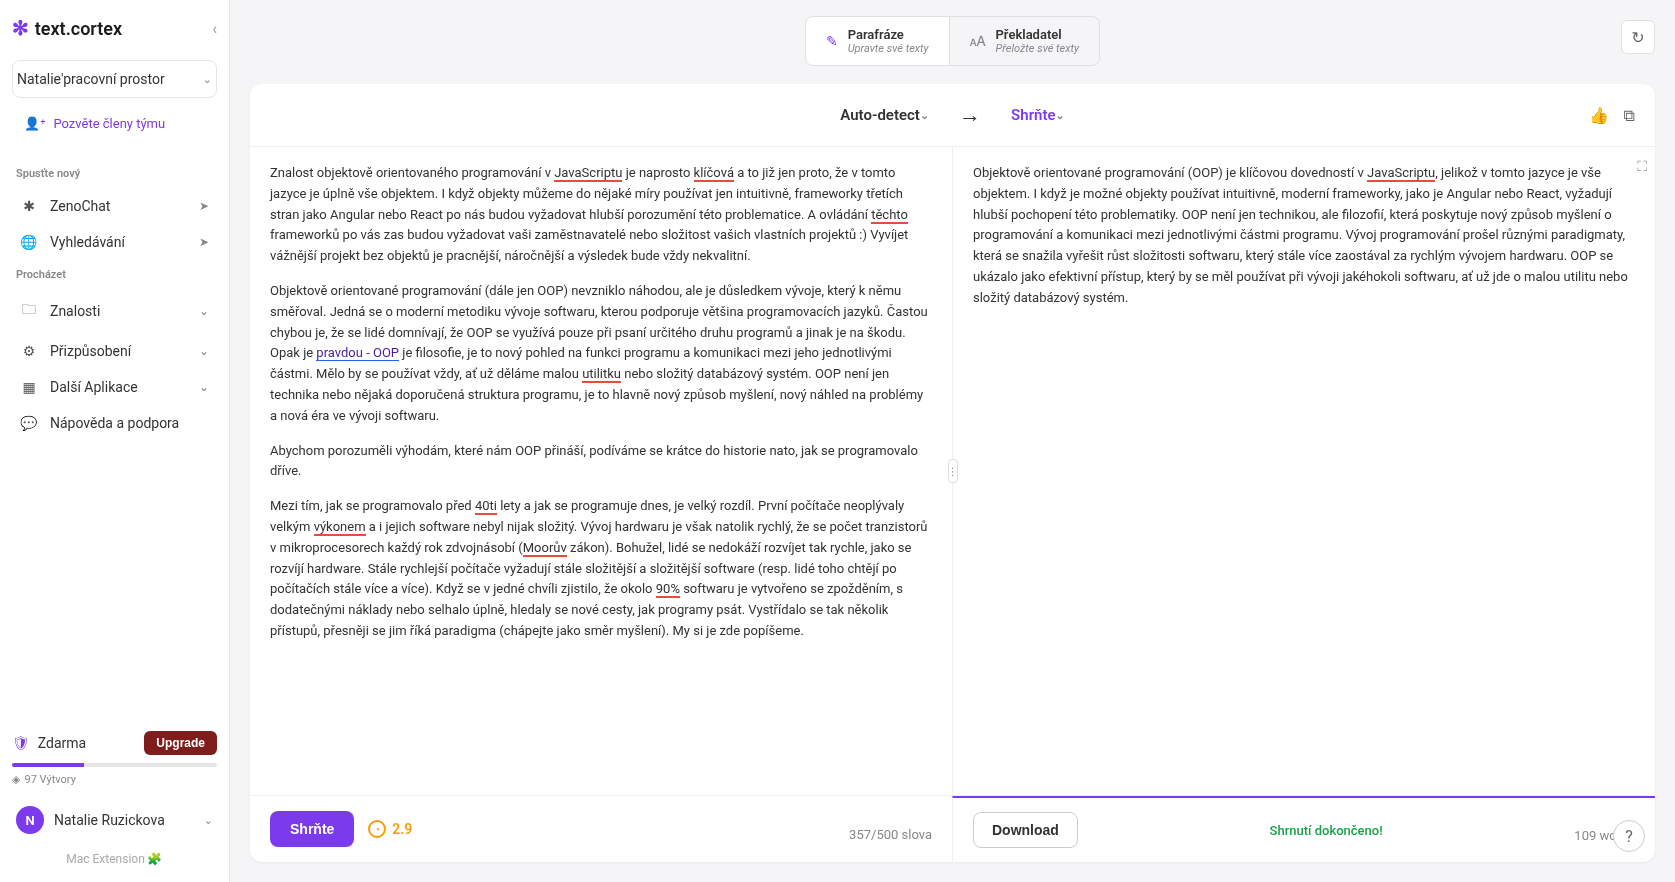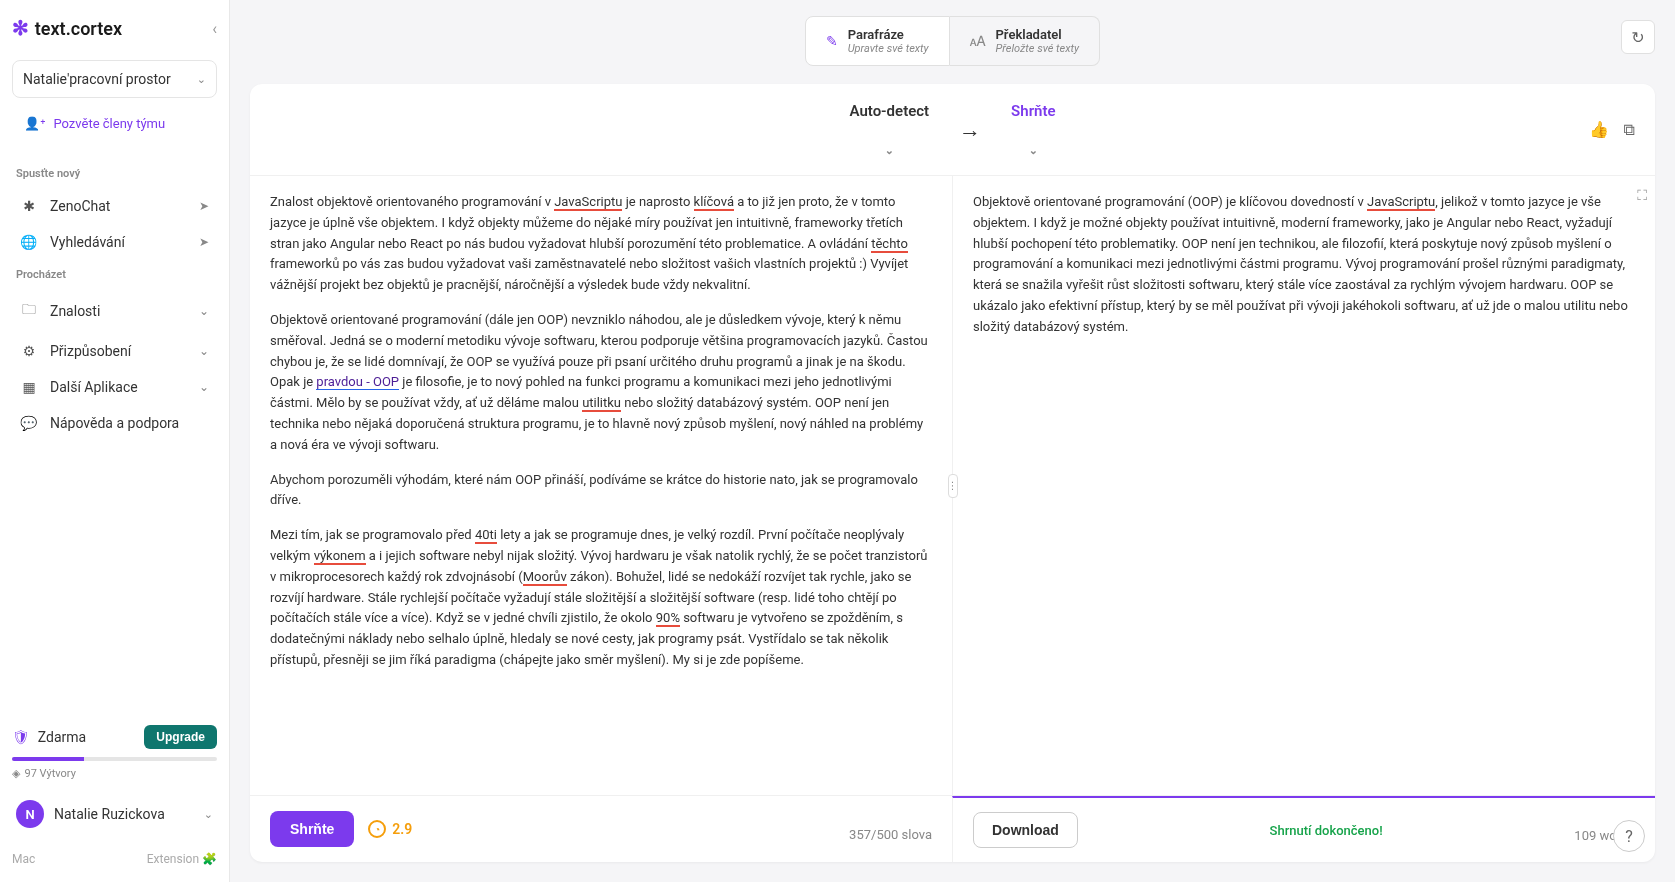--- a/index.html
+++ b/index.html
@@ -2,55 +2,55 @@
 <html><head>
 <meta charset="utf-8">
 <style>
 * { margin: 0; padding: 0; box-sizing: border-box; }
 body { font-family: -apple-system, BlinkMacSystemFont, "Segoe UI", Roboto, sans-serif; background: #f5f5f7; height: 882px; width: 1675px; overflow: hidden; display: flex; }
 .sidebar { width: 230px; background: #fff; border-right: 1px solid #e8e8e8; display: flex; flex-direction: column; padding: 16px 12px; }
 .logo-row { display: flex; align-items: center; justify-content: space-between; margin-bottom: 20px; }
 .logo { display: flex; align-items: center; gap: 6px; font-weight: 600; font-size: 18px; color: #1a1a1a; }
 .logo-icon { color: #7c3aed; font-size: 20px; }
 .collapse-btn { color: #999; font-size: 16px; cursor: pointer; }
-.workspace-select { display: flex; align-items: center; justify-content: space-between; border: 1px solid #e5e5e5; border-radius: 8px; padding: 10px 10px; font-size: 14px; color: #333; cursor: pointer; margin-bottom: 10px; }
+.workspace-select { display: flex; align-items: center; justify-content: space-between; border: 1px solid #e5e5e5; border-radius: 8px; padding: 10px 4px; font-size: 14px; color: #333; cursor: pointer; margin-bottom: 10px; }
 .invite-btn { display: flex; align-items: center; gap: 8px; color: #7c3aed; font-size: 13px; padding: 8px 12px; cursor: pointer; margin-bottom: 20px; }
 .section-label { font-size: 11px; color: #888; font-weight: 600; margin: 8px 4px; }
 .nav-item { display: flex; align-items: center; gap: 12px; padding: 10px 8px; font-size: 14px; color: #333; cursor: pointer; border-radius: 6px; }
 .nav-item .nav-icon { width: 18px; text-align: center; color: #555; }
 .nav-item .nav-label { flex: 1; }
 .nav-item .nav-arrow { color: #888; font-size: 12px; }
 .sidebar-footer { margin-top: auto; }
 .plan-row { display: flex; align-items: center; justify-content: space-between; margin-bottom: 8px; }
 .plan-label { display: flex; align-items: center; gap: 8px; font-size: 14px; color: #333; }
 .shield-icon { color: #7c3aed; }
-.upgrade-btn { background: #0f766e; color: #fff; border: none; border-radius: 6px; padding: 5px 12px; font-size: 12px; font-weight: 600; cursor: pointer; }
+.upgrade-btn { background: #7f1d1d; color: #fff; border: none; border-radius: 6px; padding: 5px 12px; font-size: 12px; font-weight: 600; cursor: pointer; }
 .progress-bar { height: 4px; background: #e5e5e5; border-radius: 2px; overflow: hidden; margin-bottom: 6px; }
 .progress-fill { height: 100%; background: #7c3aed; width: 35%; }
 .creations-text { font-size: 11px; color: #888; display: flex; align-items: center; gap: 4px; margin-bottom: 12px; }
 .user-row { display: flex; align-items: center; gap: 10px; padding: 8px 4px; cursor: pointer; }
 .avatar { width: 28px; height: 28px; border-radius: 50%; background: #7c3aed; color: #fff; display: flex; align-items: center; justify-content: center; font-size: 13px; font-weight: 600; }
 .user-name { font-size: 14px; color: #333; flex: 1; }
-.footer-links { display: flex; justify-content: space-between; margin-top: 16px; font-size: 12px; color: #aaa; }
+.footer-links { display: flex; justify-content: center; margin-top: 10px; font-size: 12px; color: #aaa; }
 .footer-link { display: flex; align-items: center; gap: 3px; cursor: pointer; }
 
 .main { flex: 1; display: flex; flex-direction: column; position: relative; }
 .top-tabs { display: flex; justify-content: center; padding: 16px 0 8px; gap: 0; position: relative; }
 .tab-box { display: flex; align-items: center; gap: 10px; border: 1px solid #e0e0e0; border-radius: 8px; padding: 10px 20px; background: #fff; cursor: pointer; }
 .tab-box.inactive { background: #f5f5f7; border-left: none; border-radius: 0 8px 8px 0; }
 .tab-box.active { border-radius: 8px 0 0 8px; }
 .tab-icon { color: #7c3aed; font-size: 14px; }
 .tab-icon.inactive { color: #888; }
 .tab-text .tab-title { font-size: 13px; font-weight: 600; color: #333; }
 .tab-text .tab-sub { font-size: 11px; color: #888; font-style: italic; }
 .history-btn { position: absolute; right: 20px; top: 20px; width: 34px; height: 34px; border: 1px solid #e0e0e0; border-radius: 6px; display: flex; align-items: center; justify-content: center; cursor: pointer; background: #fff; color: #666; }
 
 .card { background: #fff; border-radius: 12px; margin: 10px 20px 20px; flex: 1; display: flex; flex-direction: column; overflow: hidden; box-shadow: 0 1px 3px rgba(0,0,0,0.05); }
 .card-header { display: flex; align-items: center; justify-content: center; gap: 30px; padding: 18px; border-bottom: 1px solid #f0f0f0; position: relative; }
-.lang-select { display: flex; align-items: center; gap: 24px; font-size: 15px; font-weight: 600; color: #333; cursor: pointer; flex-direction: column; }
+.lang-select { display: flex; align-items: center; gap: 0; font-size: 15px; font-weight: 600; color: #333; cursor: pointer; }
 .lang-select.purple { color: #7c3aed; }
 .arrow-between { font-size: 22px; color: #333; }
 .header-actions { position: absolute; right: 20px; display: flex; gap: 14px; color: #666; }
 .header-action { cursor: pointer; font-size: 16px; }
 
 .card-body { flex: 1; display: flex; position: relative; overflow: hidden; }
 .pane { flex: 1; padding: 16px 20px; font-size: 13px; line-height: 1.6; color: #333; overflow-y: auto; }
 .pane-left { border-right: 1px solid #f0f0f0; }
 .pane p { margin-bottom: 14px; }
 .underline-red { border-bottom: 2px solid #e74c3c; }

